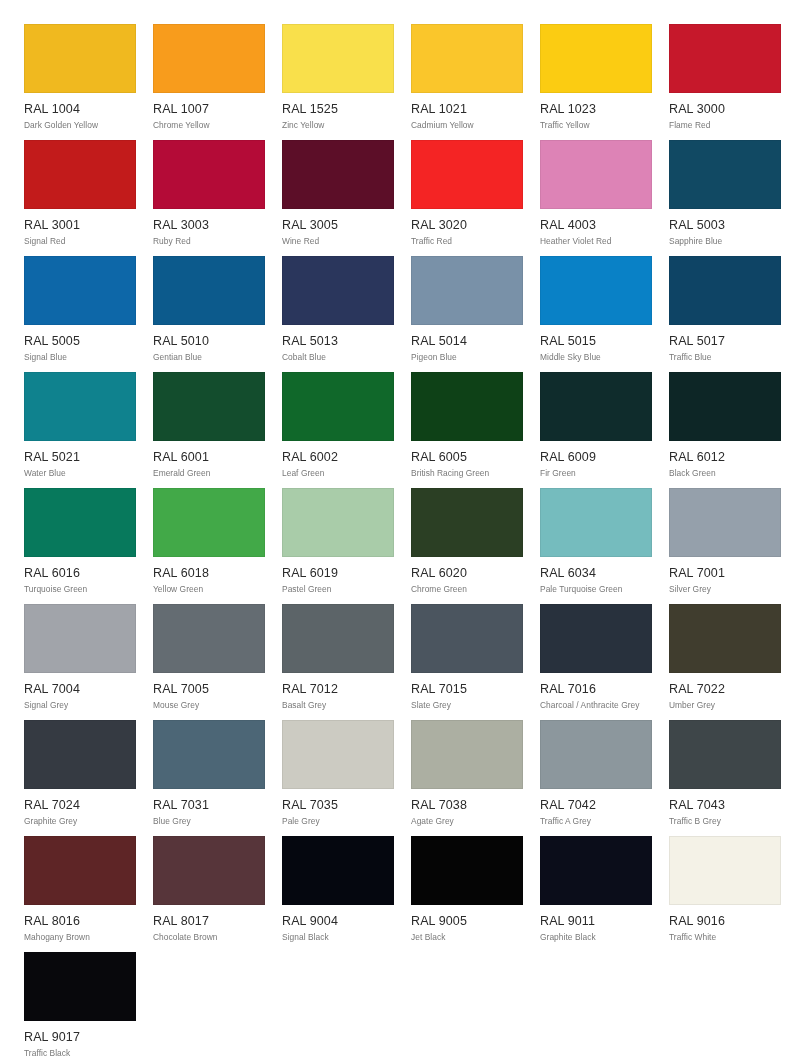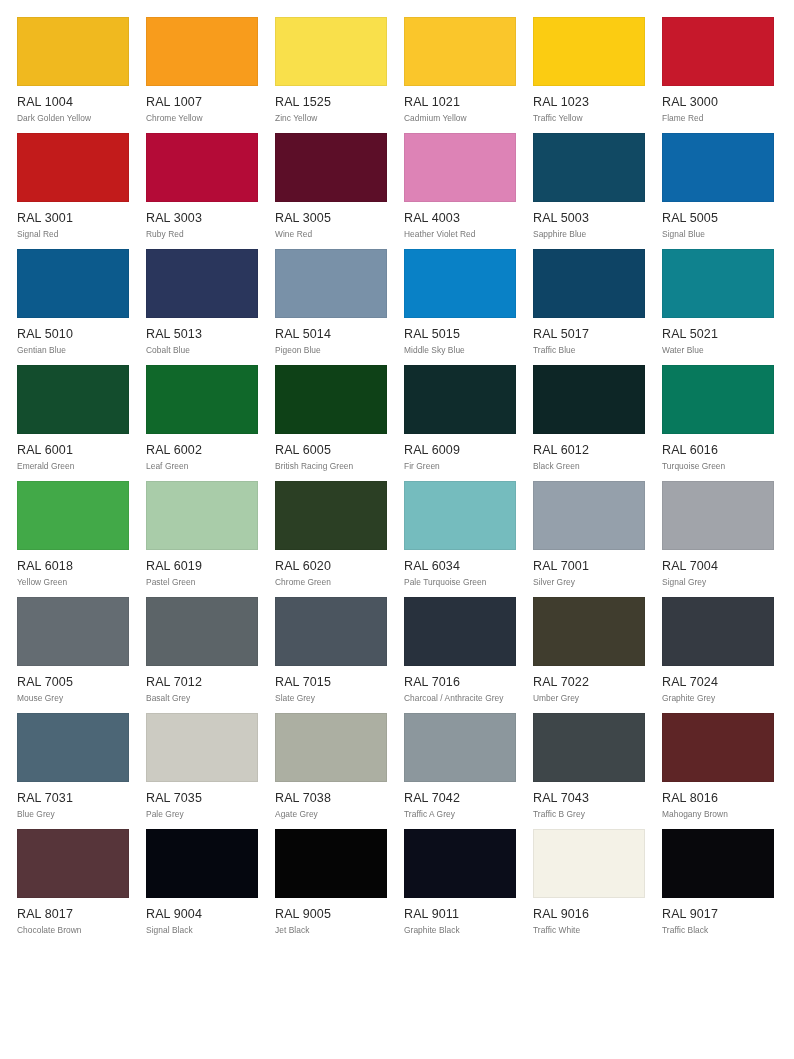--- a/index.html
+++ b/index.html
@@ -14,21 +14,21 @@
     font-family: "Liberation Sans", sans-serif;
     -webkit-font-smoothing: antialiased;
     overflow: hidden;
   }
 
   .chart {
     position: relative;
     width: 794px;
     height: 1059px;
     box-sizing: border-box;
-    padding: 1px;
+    padding: 8px;
   }
 
   .grid {
     display: grid;
     grid-template-columns: repeat(6, 129px);
     grid-auto-rows: 116px;
     padding-left: 16px;
     padding-top: 16px;
     box-sizing: border-box;
   }
@@ -109,20 +109,25 @@
         <div class="swatch-chip" style="background-color: rgb(180, 11, 55);"></div>
         <div class="swatch-code">RAL 3003</div>
         <div class="swatch-name">Ruby Red</div>
       </div>
       <div class="swatch-cell">
         <div class="swatch-chip" style="background-color: rgb(92, 14, 40);"></div>
         <div class="swatch-code">RAL 3005</div>
         <div class="swatch-name">Wine Red</div>
       </div>
       <div class="swatch-cell">
+        <div class="swatch-chip" style="background-color: rgb(244, 36, 36);"></div>
+        <div class="swatch-code">RAL 3020</div>
+        <div class="swatch-name">Traffic Red</div>
+      </div>
+      <div class="swatch-cell">
         <div class="swatch-chip" style="background-color: rgb(221, 131, 182);"></div>
         <div class="swatch-code">RAL 4003</div>
         <div class="swatch-name">Heather Violet Red</div>
       </div>
       <div class="swatch-cell">
         <div class="swatch-chip" style="background-color: rgb(17, 73, 99);"></div>
         <div class="swatch-code">RAL 5003</div>
         <div class="swatch-name">Sapphire Blue</div>
       </div>
       <div class="swatch-cell">

